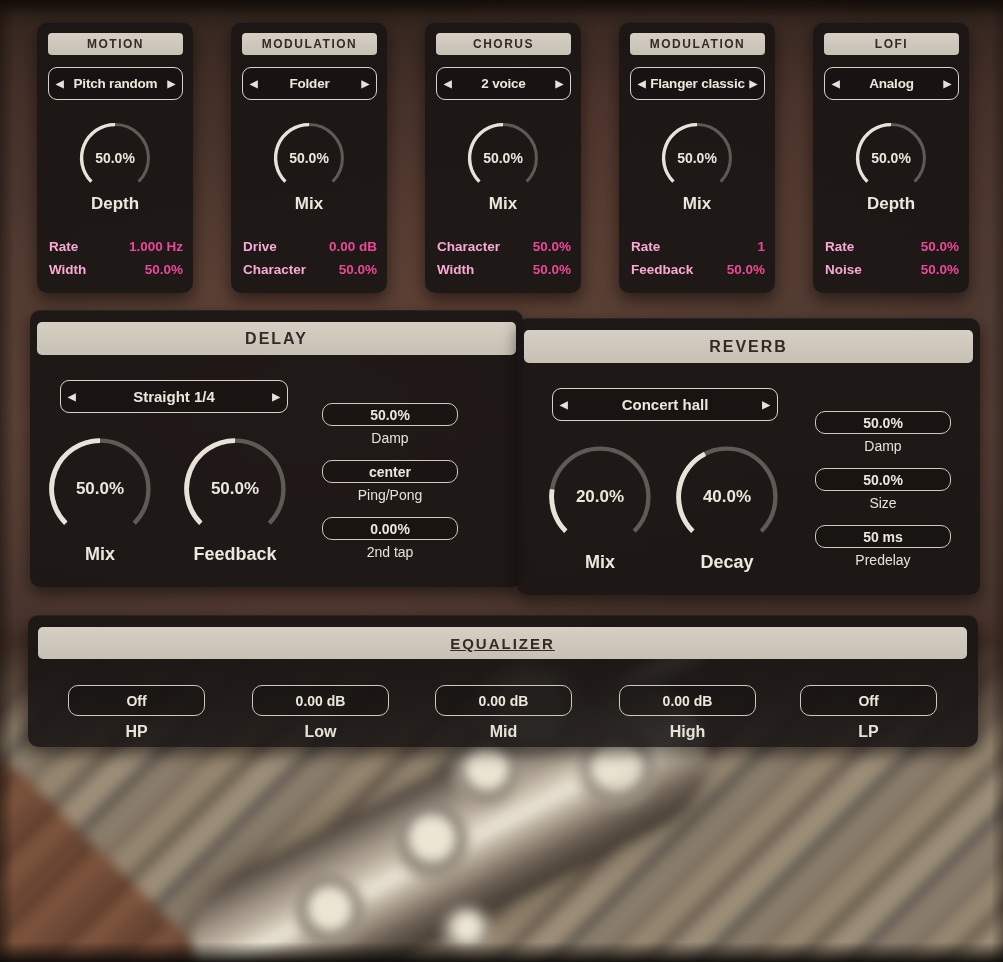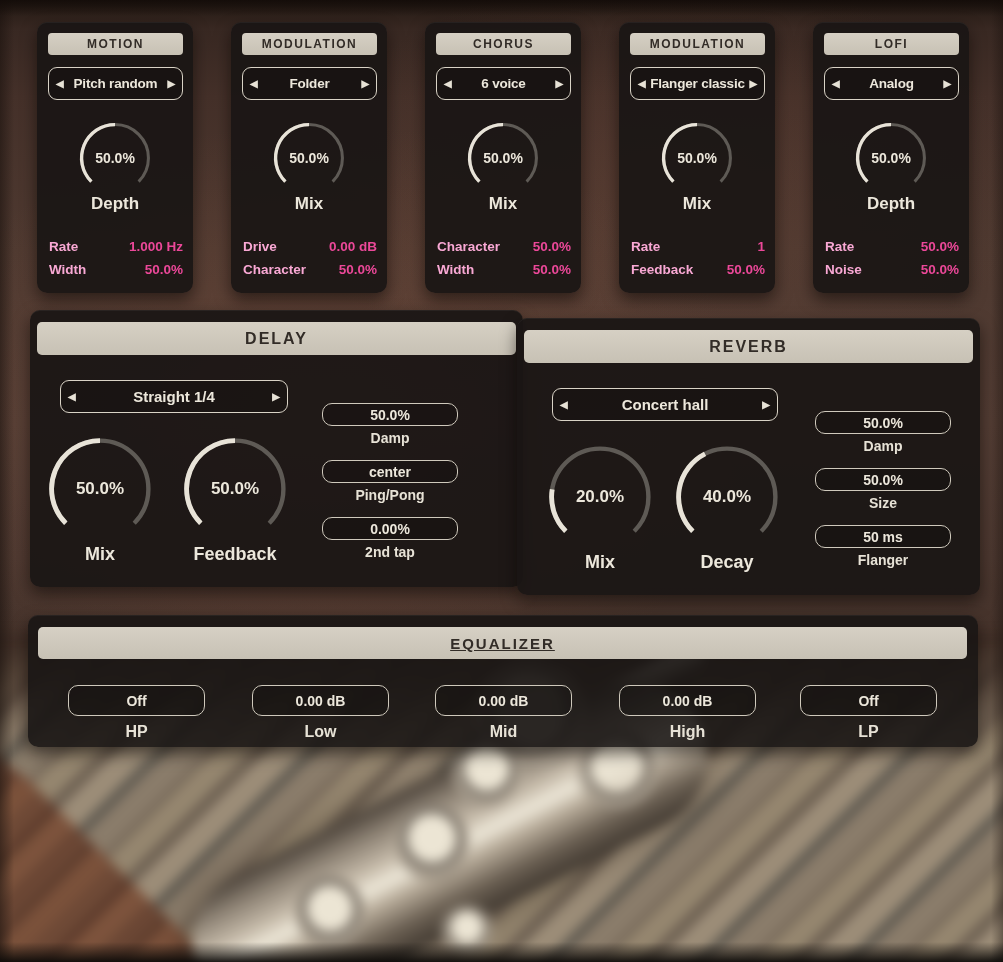--- a/index.html
+++ b/index.html
@@ -91,21 +91,21 @@
   .param-row{display:flex;justify-content:space-between;align-items:baseline;
     font-size:13.5px;font-weight:700;line-height:23px;}
   .p-label{color:#f9a8d4}.p-value{color:#ec4899}
 
   .vcol{position:absolute;top:0;width:136px;height:100%;}
   #vcol-delay{left:292px}#vcol-reverb{left:298px}
   .vbox{position:absolute;left:0;width:100%;height:23px;border:1.5px solid #cfc9bc;
     border-radius:10px;display:flex;align-items:center;justify-content:center;
     color:#ece7db;font-size:14px;font-weight:700;background:rgba(0,0,0,.16);box-sizing:border-box;}
   .vbox-label{position:absolute;left:0;width:100%;text-align:center;color:#e7e2d6;
-    font-size:14px;font-weight:700;}
+    font-size:14px;font-weight:400;}
   .vb-1{top:93px}.vl-1{top:120px}.vb-2{top:150px}.vl-2{top:177px}.vb-3{top:207px}.vl-3{top:234px}
 
   .eq-band{position:absolute;top:70px;width:137px;}
   #eq-hp{left:40px}#eq-low{left:224px}#eq-mid{left:407px}#eq-high{left:591px}#eq-lp{left:772px}
   .eq-box{height:31px;border:1.5px solid #cfc9bc;border-radius:10px;display:flex;
     align-items:center;justify-content:center;color:#ece7db;font-size:14px;font-weight:700;
     background:rgba(0,0,0,.16);box-sizing:border-box;}
   .eq-label{margin-top:7px;text-align:center;font-size:16px;font-weight:700;color:#e7e2d6;}
 </style>
 </head>
@@ -179,21 +179,21 @@
         <span class="p-label">Character</span>
         <span class="p-value">50.0%</span>
       </div>
     </div>
   </section>
 
   <section class="panel fx-card" id="card-chorus">
     <div class="title-bar">CHORUS</div>
     <div class="dropdown">
       <span class="arrow arrow-prev">◀</span>
-      <span class="dd-label">6 voice</span>
+      <span class="dd-label">2 voice</span>
       <span class="arrow arrow-next">▶</span>
     </div>
     <div class="knob knob-sm">
         <svg viewBox="-50 -50 100 100" class="knob-svg">
           <path d="M -31.11 31.11 A 44 44 0 1 1 31.11 31.11" class="knob-track"></path>
           <path d="M -31.11 31.11 A 44 44 0 0 1 0.00 -44.00" class="knob-fill"></path>
         </svg>
       <span class="knob-value">50.0%</span>
     </div>
     <div class="knob-label">Mix</div>
@@ -330,21 +330,21 @@
         <span>50.0%</span>
         </div>
       <div class="vbox-label vl-1">Damp</div>
       <div class="vbox vb-2">
         <span>50.0%</span>
         </div>
       <div class="vbox-label vl-2">Size</div>
       <div class="vbox vb-3">
         <span>50 ms</span>
         </div>
-      <div class="vbox-label vl-3">Flanger</div>
+      <div class="vbox-label vl-3">Predelay</div>
     </div>
   </section>
 
   <section class="panel" id="panel-eq">
     <div class="title-bar eq-title">EQUALIZER</div>
     <div class="eq-band" id="eq-hp">
       <div class="eq-box">
         <span>Off</span>
         </div>
       <div class="eq-label">HP</div>

